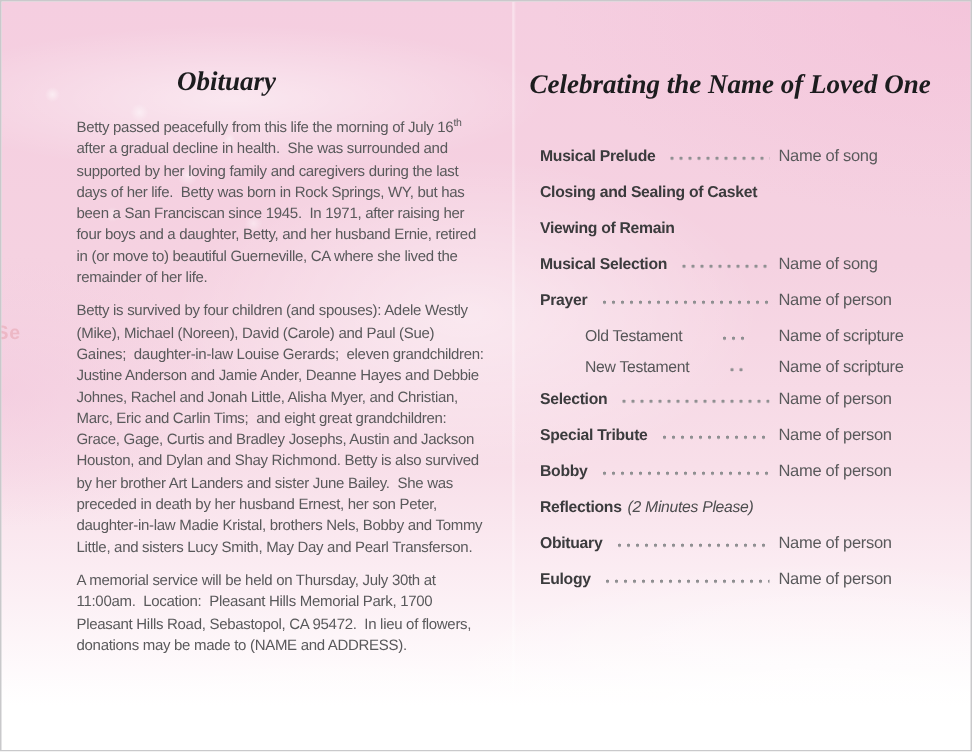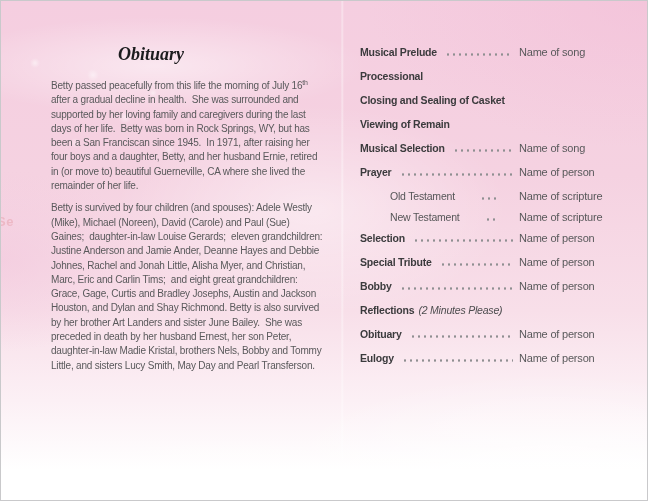--- a/index.html
+++ b/index.html
@@ -73,35 +73,34 @@
 <body>
 
 <div class="sheet">
 
   <span class="watermark-fragment">Se</span>
 
   <div class="page-left">
     <h1 class="panel-title">Obituary</h1>
     <p><span>Betty passed peacefully from this life the morning of July 16</span><sup>th</sup><span> after a gradual decline in health.  She was surrounded and supported by her loving family and caregivers during the last days of her life.  Betty was born in Rock Springs, WY, but has been a San Franciscan since 1945.  In 1971, after raising her four boys and a daughter, Betty, and her husband Ernie, retired in (or move to) beautiful Guerneville, CA where she lived the remainder of her life.</span></p>
     <p>Betty is survived by four children (and spouses): Adele Westly (Mike), Michael (Noreen), David (Carole) and Paul (Sue) Gaines;  daughter-in-law Louise Gerards;  eleven grandchildren: Justine Anderson and Jamie Ander, Deanne Hayes and Debbie Johnes, Rachel and Jonah Little, Alisha Myer, and Christian, Marc, Eric and Carlin Tims;  and eight great grandchildren: Grace, Gage, Curtis and Bradley Josephs, Austin and Jackson Houston, and Dylan and Shay Richmond. Betty is also survived by her brother Art Landers and sister June Bailey.  She was preceded in death by her husband Ernest, her son Peter, daughter-in-law Madie Kristal, brothers Nels, Bobby and Tommy Little, and sisters Lucy Smith, May Day and Pearl Transferson.</p>
+    <p>A memorial service will be held on Thursday, July 30th at 11:00am.  Location:  Pleasant Hills Memorial Park, 1700 Pleasant Hills Road, Sebastopol, CA 95472.  In lieu of flowers, donations may be made to (NAME and ADDRESS).</p>
   </div>
 
   <div class="page-right">
+    <h1 class="panel-title">Celebrating the Name of Loved One</h1>
 
     <div class="rows">
 
       <div class="row">
         <span class="lbl">Musical Prelude</span>
         <span class="leader"></span>
         <span class="val">Name of song</span>
       </div>
 
-      <div class="row">
-        <span class="lbl">Processional</span>
-      </div>
 
       <div class="row">
         <span class="lbl">Closing and Sealing of Casket</span>
       </div>
 
       <div class="row">
         <span class="lbl">Viewing of Remain</span>
       </div>
 
       <div class="row">

